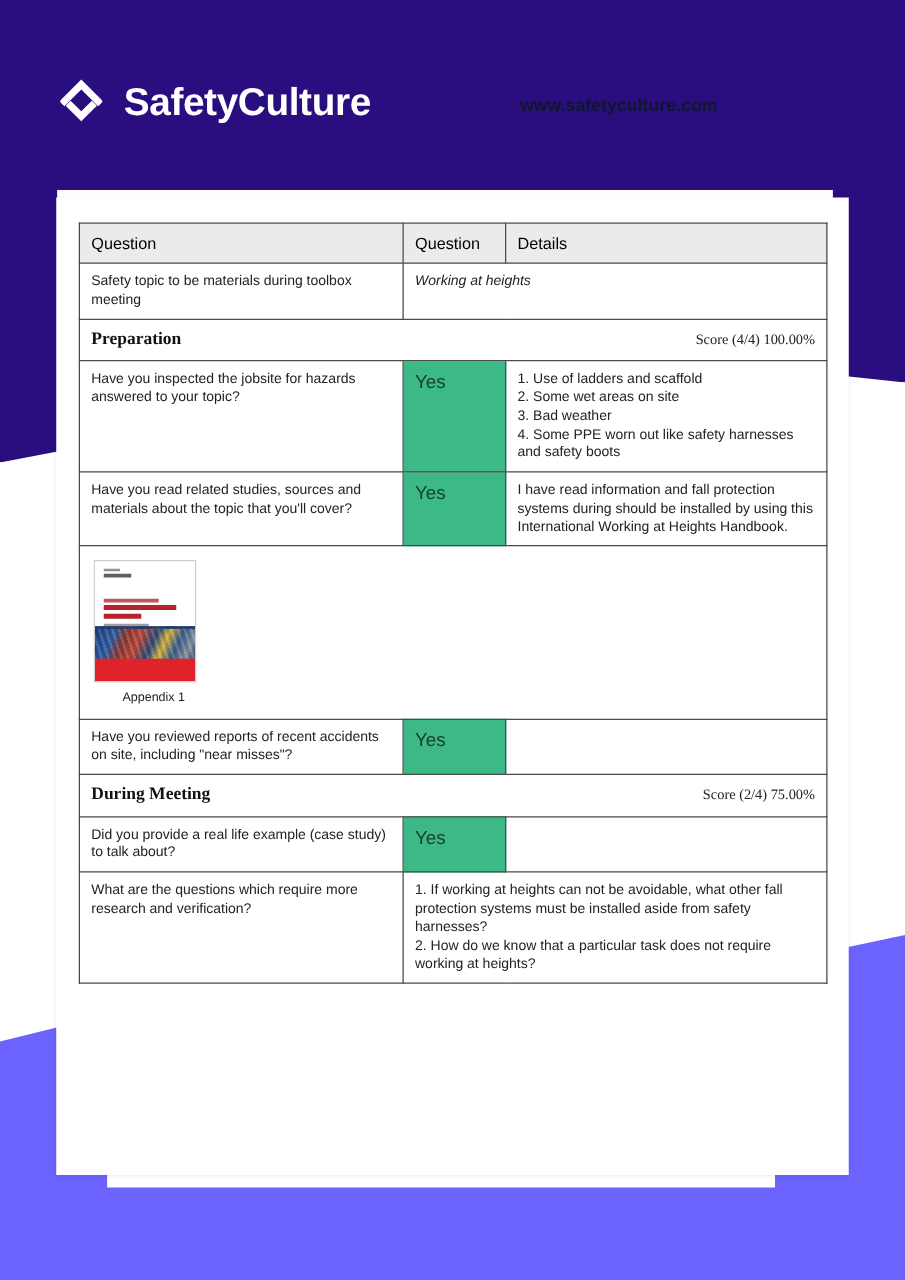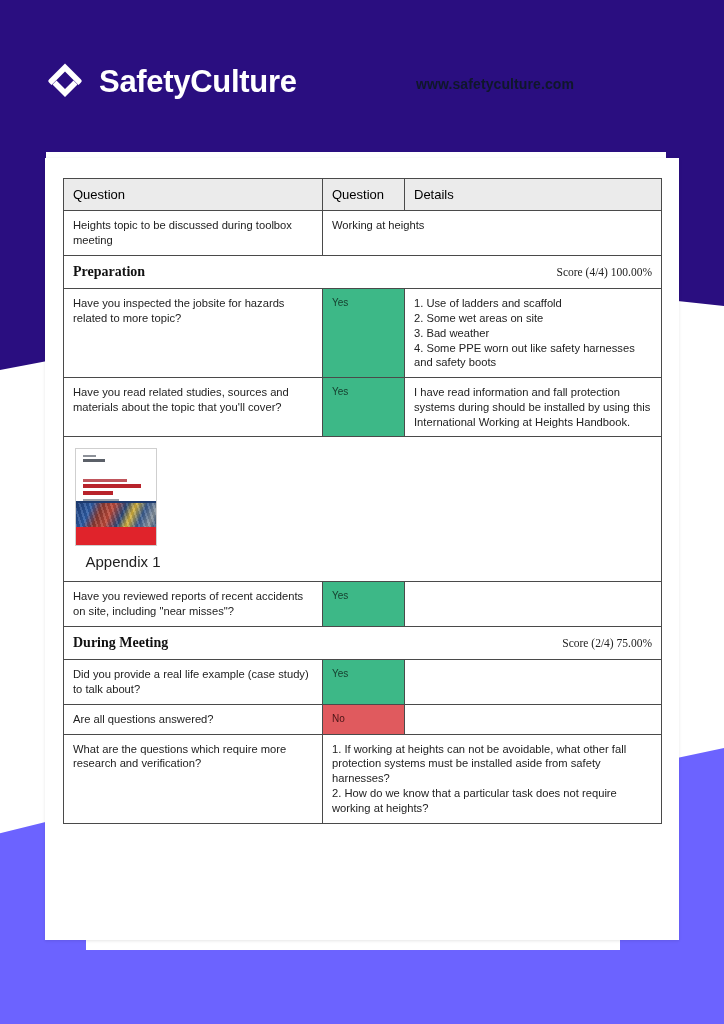--- a/index.html
+++ b/index.html
@@ -139,21 +139,21 @@
     vertical-align: middle;
     padding: 10px 6px;
     font-size: 13px;
     color: #000000;
     margin-left: 36px;
   }
 
   td.cell-response {
     text-align: center;
     vertical-align: middle;
-    font-size: 10px;
+    font-size: 15px;
     padding: 6px 4px;
   }
   td.resp-yes {
     background: #3DB887;
     color: #16402F;
     font-weight: normal;
   }
   td.resp-no {
     background: #E05A5E;
     color: #4A1416;
@@ -173,21 +173,21 @@
   .section-title {
     font-weight: bold;
     font-size: 14px;
     color: #111111;
   }
   .section-score {
     font-size: 11.5px;
     color: #222222;
   }
 
-  td.cell-topic-value { vertical-align: top; }
+  td.cell-topic-value { vertical-align: top; font-style: italic; }
 
   .detail-lines { white-space: pre-line; }
 
   
   .attachment {
     display: flex;
     flex-direction: column;
     align-items: flex-start;
     padding: 4px 0 2px 2px;
   }
@@ -243,21 +243,21 @@
   }
   .thumb-band {
     position: absolute;
     left: 0; top: 78px;
     width: 80px; height: 18px;
     background: #E0232B;
   }
   .thumb-caption {
     width: 96px;
     text-align: center;
-    font-size: 15px;
+    font-size: 10px;
     color: #222222;
     padding-top: 6px;
   }
 </style>
 </head>
 <body>
 
 <div id="bg-layer">
   <div class="bg-white-base"></div>
   <div class="bg-shape shape-header"></div>
@@ -291,33 +291,33 @@
     <thead>
       <tr>
         <th>Question</th>
         <th>Question</th>
         <th>Details</th>
       </tr>
     </thead>
     <tbody id="table-body">
 
     <tr>
-          <td class="cell-question">Heights topic to be discussed during toolbox meeting</td>
+          <td class="cell-question">Safety topic to be materials during toolbox meeting</td>
           <td class="cell-topic-value" colspan="2">Working at heights</td>
         </tr>
         <tr class="section-row">
           <td colspan="3">
             <div class="section-bar">
               <span class="section-title">Preparation</span>
               <span class="section-score">Score (4/4) 100.00%</span>
             </div>
           </td>
         </tr>
         <tr>
-          <td class="cell-question">Have you inspected the jobsite for hazards related to more topic?</td>
+          <td class="cell-question">Have you inspected the jobsite for hazards answered to your topic?</td>
           <td class="cell-response resp-yes">Yes</td>
           <td class="cell-details detail-lines">1. Use of ladders and scaffold
 2. Some wet areas on site
 3. Bad weather
 4. Some PPE worn out like safety harnesses and safety boots</td>
         </tr>
         <tr>
           <td class="cell-question">Have you read related studies, sources and materials about the topic that you'll cover?</td>
           <td class="cell-response resp-yes">Yes</td>
           <td class="cell-details detail-lines">I have read information and fall protection systems during should be installed by using this International Working at Heights Handbook.</td>
@@ -355,24 +355,19 @@
               <span class="section-score">Score (2/4) 75.00%</span>
             </div>
           </td>
         </tr>
         <tr>
           <td class="cell-question">Did you provide a real life example (case study) to talk about?</td>
           <td class="cell-response resp-yes">Yes</td>
           <td class="cell-details detail-lines"></td>
         </tr>
         <tr>
-          <td class="cell-question">Are all questions answered?</td>
-          <td class="cell-response resp-no">No</td>
-          <td class="cell-details detail-lines"></td>
-        </tr>
-        <tr>
           <td class="cell-question">What are the questions which require more research and verification?</td>
           <td class="cell-details detail-lines" colspan="2">1. If working at heights can not be avoidable, what other fall protection systems must be installed aside from safety harnesses?
 2. How do we know that a particular task does not require working at heights?</td>
         </tr>
       </tbody>
   </table>
 </div>
 
 </body></html>

